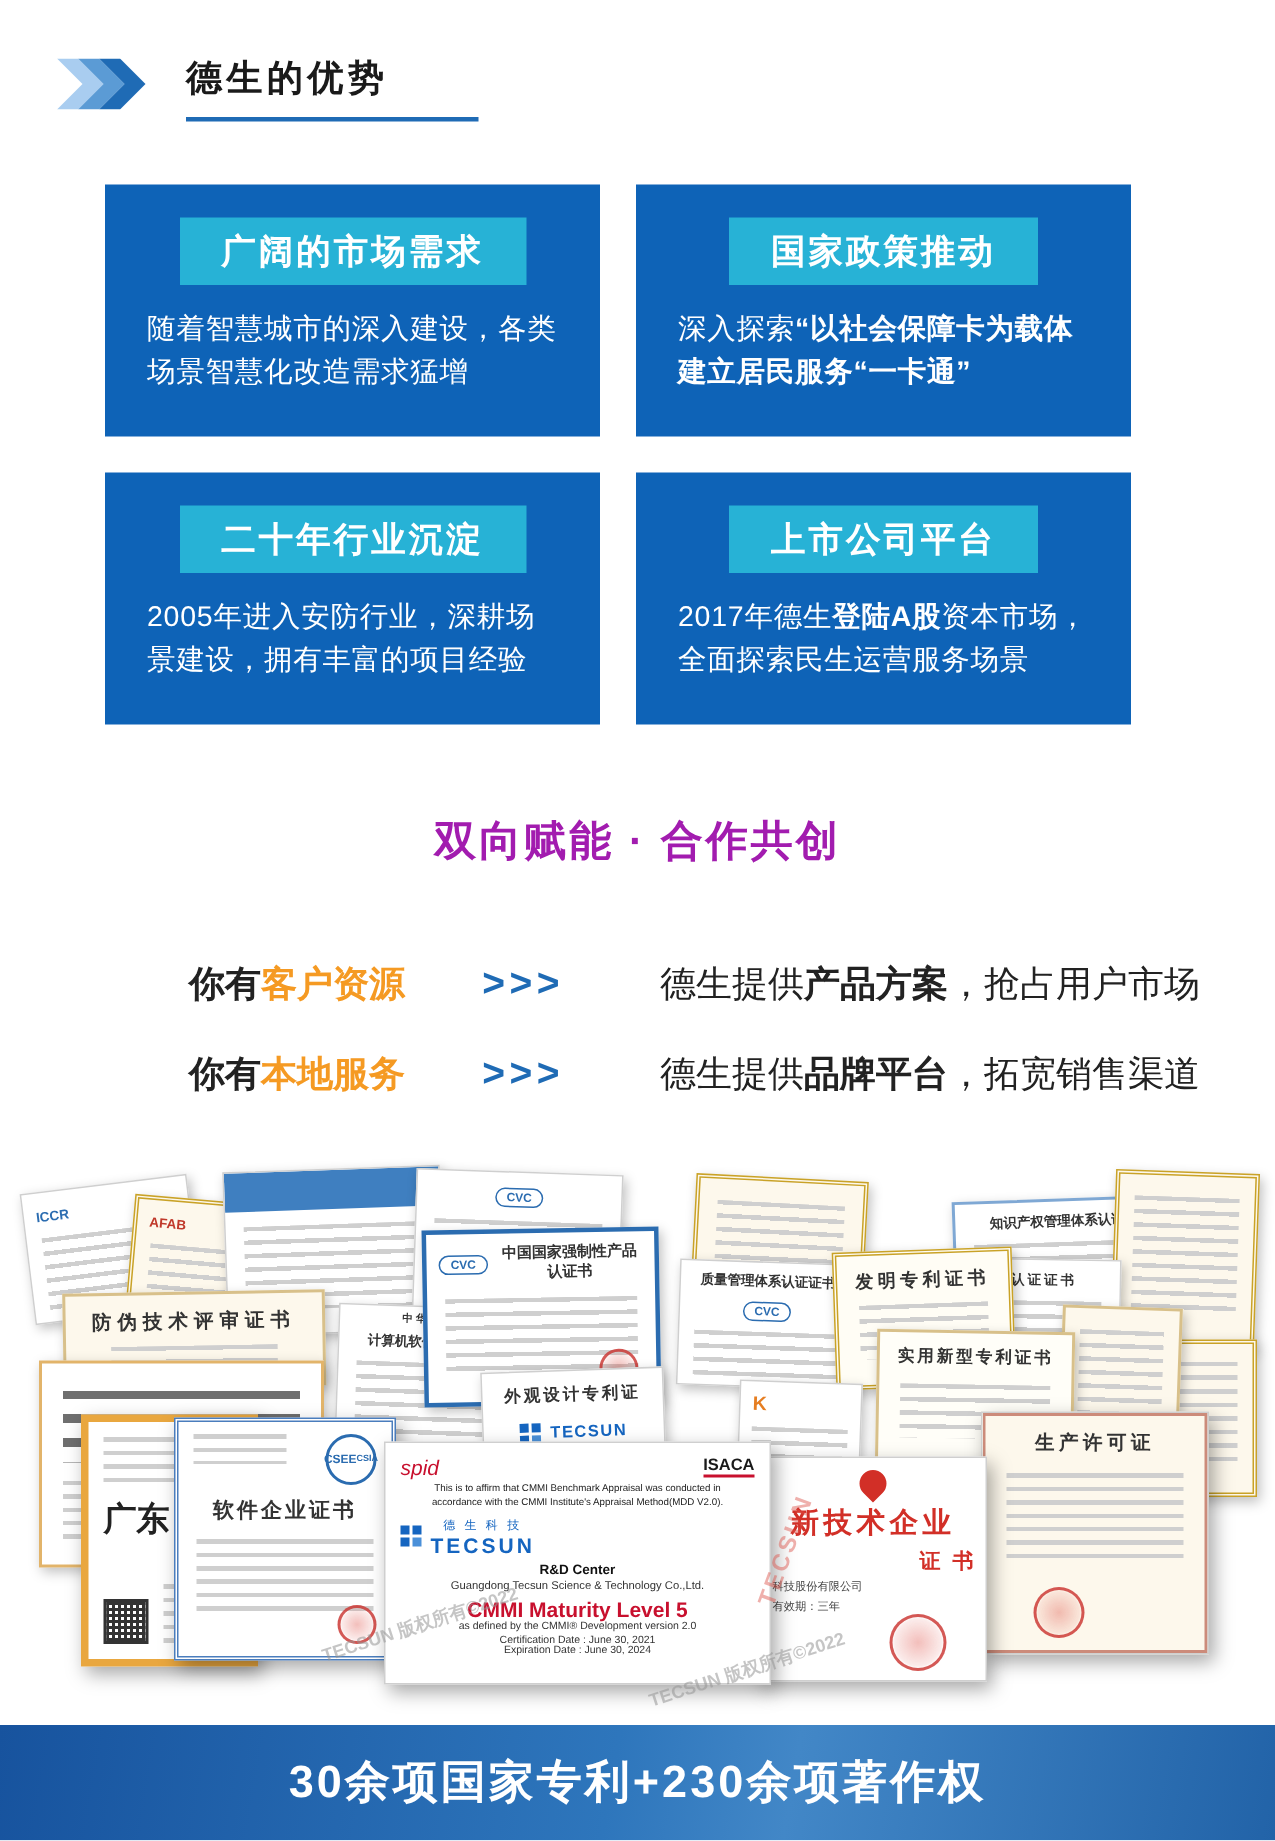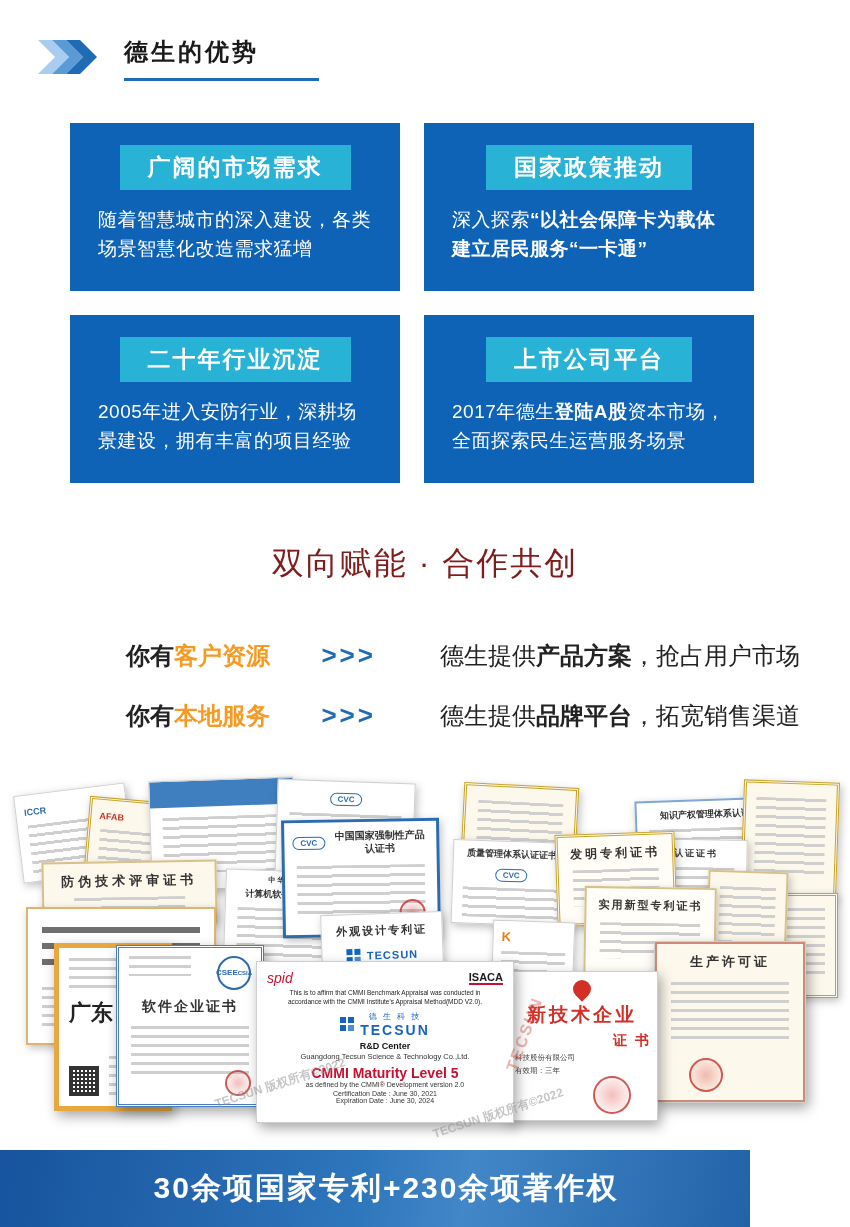--- a/index.html
+++ b/index.html
@@ -16,21 +16,21 @@
          grid-template-columns:330px 330px;column-gap:50px;row-gap:24px;gap:24px;}
   .card{height:168px;background:#0e63b7;color:#fff;}
   .badge-wrap{display:flex;justify-content:center;margin-top:22px;}
   .badge{background:#27b2d6;color:#fff;font-size:23px;font-weight:800;letter-spacing:2px;
          padding:7px 28px;}
   .card-body{margin:16px 28px 0;font-size:19px;line-height:1.5;letter-spacing:.5px;}
   .card-body b{font-weight:800;}
 
   
   .sec-title{position:absolute;left:0;top:542px;width:100%;text-align:center;margin:0;
-             font-size:32px;font-weight:400;color:#7f1d1d;letter-spacing:2px;}
+             font-size:28px;font-weight:700;color:#a21caf;letter-spacing:2px;}
   .coop{position:absolute;left:64px;right:50px;display:flex;align-items:baseline;font-size:24px;text-align:right;}
   .coop .left{width:206px;font-weight:600;}
   .coop .hl{color:#f59a23;font-weight:800;}
   .coop .arrows{width:106px;color:#1f6bb5;font-weight:800;font-size:26px;letter-spacing:3px;}
   .coop .desc{flex:1;}
   .coop .desc b{font-weight:800;}
 
   
   .collage{position:absolute;left:0;top:775px;width:850px;height:372px;}
   .cert{position:absolute;background:#fff;border:1px solid #cfcfcf;
@@ -63,38 +63,38 @@
   .wm{position:absolute;color:rgba(150,150,150,.55);font-size:12px;font-weight:bold;
       white-space:nowrap;pointer-events:none;z-index:8;}
   .wm-red{color:rgba(220,80,70,.45);font-size:16px;letter-spacing:2px;}
 
   
   .cmmi{padding:8px 10px;display:flex;flex-direction:column;text-align:center;}
   .cmmi .toprow{display:flex;justify-content:space-between;align-items:center;}
   .spid{color:#c8102e;font-style:italic;font-weight:400;font-size:14px;}
   .isaca{color:#1a1a1a;font-weight:800;font-size:11px;border-bottom:2px solid #c8102e;}
   .cmmi .tiny{font-size:6.5px;color:#222;line-height:1.35;}
-  .cmmi .brandrow{display:flex;align-items:center;justify-content:center;margin-top:4px;}
+  .cmmi .brandrow{display:flex;align-items:center;margin-top:4px;}
   .cmmi .brand-cn{font-size:8px;color:#1565c0;letter-spacing:2px;}
   .cmmi .brand-en{font-size:14px;font-weight:800;color:#1565c0;letter-spacing:2px;}
   .cmmi .dept{font-size:9px;font-weight:800;margin-top:3px;color:#111;}
   .cmmi .co{font-size:7.5px;color:#333;margin-top:1px;}
   .cmmi .lvl{font-size:14px;font-weight:800;color:#c8102e;margin-top:4px;}
   .cmmi .lvlsub{font-size:7px;color:#333;}
   .cmmi .date{font-size:7px;color:#333;margin-top:2px;}
 
   
   .ht-big{color:#d22f27;font-weight:800;font-size:19px;letter-spacing:3px;text-align:center;margin-top:4px;}
   .ht-sub{color:#d22f27;font-weight:800;font-size:14px;letter-spacing:8px;text-align:right;margin-top:4px;font-family:Liberation Serif, serif;}
   .ht-line{font-size:7.5px;color:#444;margin:3px 0 0 8px;}
 
   
-  .footer{position:absolute;left:0;top:1150px;width:728px;height:77px;
+  .footer{position:absolute;left:0;top:1150px;width:850px;height:77px;
           background:linear-gradient(100deg,#17539e 0%,#2e76bc 48%,#4287c7 62%,#2263a8 100%);
-          display:flex;align-items:center;justify-content:center;padding-left:22px;}
+          display:flex;align-items:center;justify-content:center;}
   .footer span{color:#fff;font-size:30px;font-weight:800;letter-spacing:2px;}
 </style>
 </head>
 <body>
 
 <div class="page">
 
   <div class="hdr">
     <span>
       <svg width="62" height="34" viewBox="0 0 62 34">

